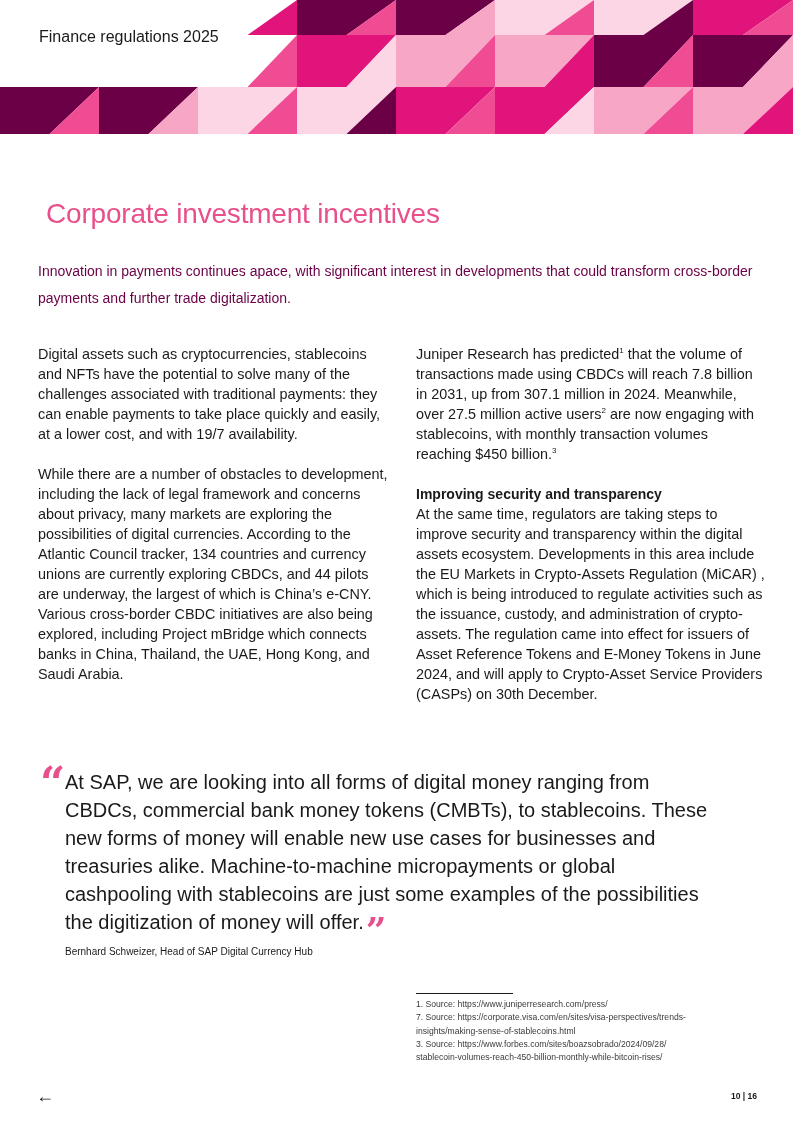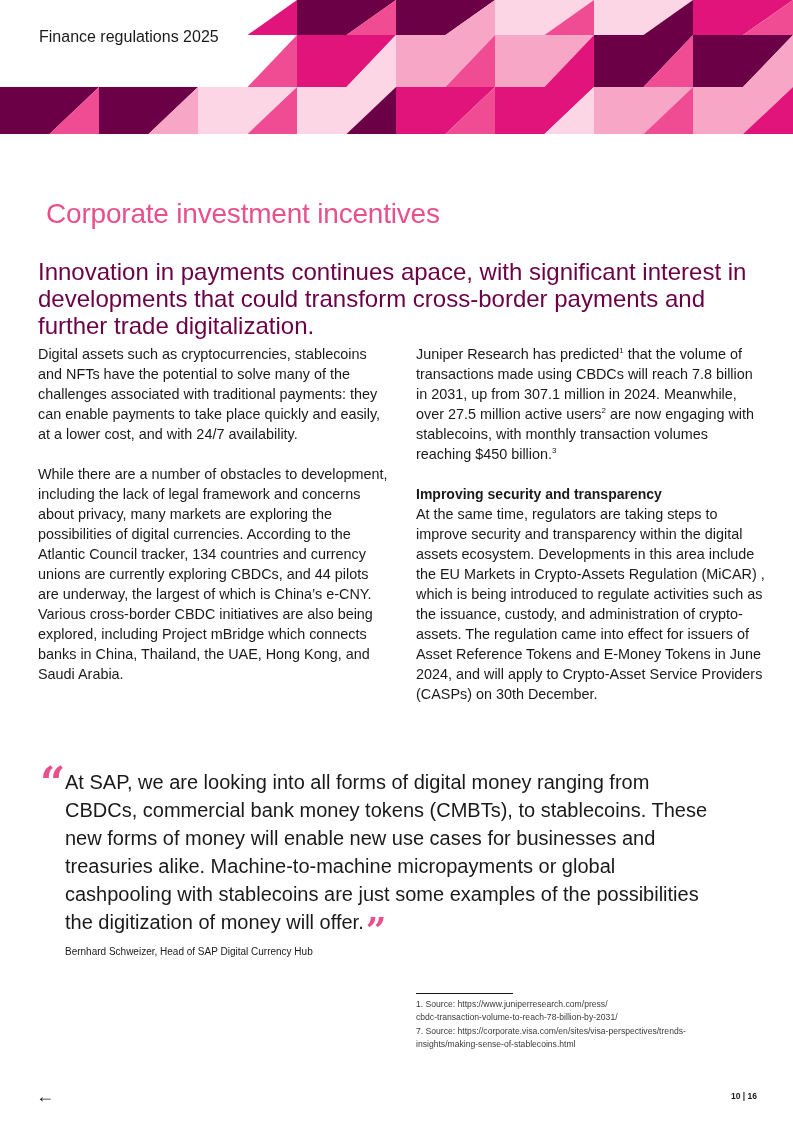--- a/index.html
+++ b/index.html
@@ -3,21 +3,21 @@
 <meta charset="utf-8">
 <style>
   html, body { margin: 0; padding: 0; background: #ffffff; }
   body { width: 793px; height: 1122px; position: relative; overflow: hidden;
          font-family: "Liberation Sans", "DejaVu Sans", sans-serif; color: #1a1a1a; }
   .banner { position: absolute; left: 0; top: 0; width: 793px; height: 134px; }
   .banner svg { display: block; }
   .doc-label { position: absolute; left: 39px; top: 28px; font-size: 16px; color: #1a1a1a; }
   .page-title { position: absolute; left: 38px; top: 190px; margin: 8px; font-size: 28px; font-weight: 400;
                 color: #e8508c; letter-spacing: -0.2px; }
-  .lead { position: absolute; left: 38px; top: 258px; width: 730px; margin: 0; font-size: 24px;
+  .lead { position: absolute; left: 38px; top: 258px; width: 730px; margin: 0; font-size: 14px;
           line-height: 27px; color: #6b0047; font-weight: 400; }
   .col { position: absolute; top: 344px; width: 350px; font-size: 14.4px; line-height: 20px; color: #1a1a1a; }
   .col-left { left: 38px; }
   .col-right { left: 416px; }
   .col p { margin: 0 0 20px 0; }
   .col h3 { margin: 0; font-size: 14px; font-weight: 700; line-height: 20px; }
   sup { font-size: 8px; vertical-align: super; line-height: 0; }
   .quote { position: absolute; left: 38px; top: 768px; width: 680px; }
   .quote-open { position: absolute; left: 2px; top: -6px; font-size: 44px; font-weight: 700; color: #e8508c;
                 font-family: "DejaVu Serif", serif; line-height: 44px; }
@@ -87,42 +87,45 @@
     </svg>
 </div>
 
 <div class="doc-label">Finance regulations 2025</div>
 
 <h1 class="page-title">Corporate investment incentives</h1>
 
 <p class="lead">Innovation in payments continues apace, with significant interest in developments that could transform cross-border payments and further trade digitalization.</p>
 
 <div class="col col-left">
-  <p>Digital assets such as cryptocurrencies, stablecoins and NFTs have the potential to solve many of the challenges associated with traditional payments: they can enable payments to take place quickly and easily, at a lower cost, and with 24/7 availability.</p>
+  <p>Digital assets such as cryptocurrencies, stablecoins and NFTs have the potential to solve many of the challenges associated with traditional payments: they can enable payments to take place quickly and easily, at a lower cost, and with 19/7 availability.</p>
   <p>While there are a number of obstacles to development, including the lack of legal framework and concerns about privacy, many markets are exploring the possibilities of digital currencies. According to the Atlantic Council tracker, 134 countries and currency unions are currently exploring CBDCs, and 44 pilots are underway, the largest of which is China’s e-CNY. Various cross-border CBDC initiatives are also being explored, including Project mBridge which connects banks in China, Thailand, the UAE, Hong Kong, and Saudi Arabia.</p>
 </div>
 
 <div class="col col-right">
   <p><span>Juniper Research has predicted</span><sup>1</sup><span> that the volume of transactions made using CBDCs will reach 7.8 billion in 2031, up from 307.1 million in 2024. Meanwhile, over 27.5 million active users</span><sup>2</sup><span> are now engaging with stablecoins, with monthly transaction volumes reaching $450 billion.</span><sup>3</sup></p>
   <h3>Improving security and transparency</h3>
   <p>At the same time, regulators are taking steps to improve security and transparency within the digital assets ecosystem. Developments in this area include the EU Markets in Crypto-Assets Regulation (MiCAR) , which is being introduced to regulate activities such as the issuance, custody, and administration of crypto-assets. The regulation came into effect for issuers of Asset Reference Tokens and E-Money Tokens in June 2024, and will apply to Crypto-Asset Service Providers (CASPs) on 30th December.</p>
 </div>
 
 <div class="quote">
   <span class="quote-open">“</span>
   <p class="quote-text"><span>At SAP, we are looking into all forms of digital money ranging from CBDCs, commercial bank money tokens (CMBTs), to stablecoins. These new forms of money will enable new use cases for businesses and treasuries alike. Machine-to-machine micropayments or global cashpooling with stablecoins are just some examples of the possibilities the digitization of money will offer.</span><span class="quote-close">”</span></p>
   <div class="attribution">Bernhard Schweizer, Head of SAP Digital Currency Hub</div>
 </div>
 
 <div class="footnotes">
   <div class="footnote-rule"></div>
   <div class="fn">
       <div>1. Source: https://www.juniperresearch.com/press/</div>
-      <div>cbdc-transaction-volume-to-reach-78-billion-by-2031/</div>
     </div>
   <div class="fn">
       <div>7. Source: https://corporate.visa.com/en/sites/visa-perspectives/trends-</div>
       <div>insights/making-sense-of-stablecoins.html</div>
+    </div>
+  <div class="fn">
+      <div>3. Source: https://www.forbes.com/sites/boazsobrado/2024/09/28/</div>
+      <div>stablecoin-volumes-reach-450-billion-monthly-while-bitcoin-rises/</div>
     </div>
 </div>
 
 <div class="back-arrow">←</div>
 <div class="page-num">10 | 16</div>
 
 </body></html>

